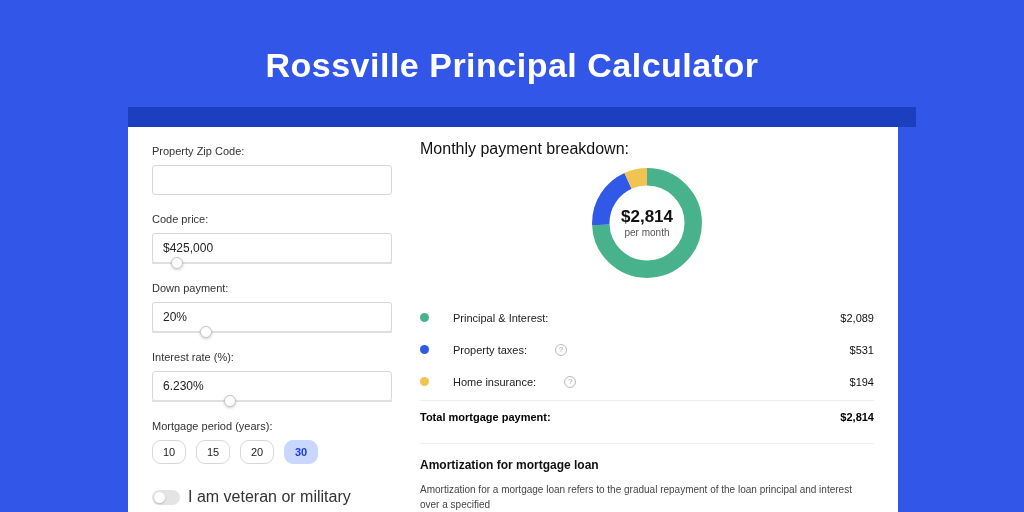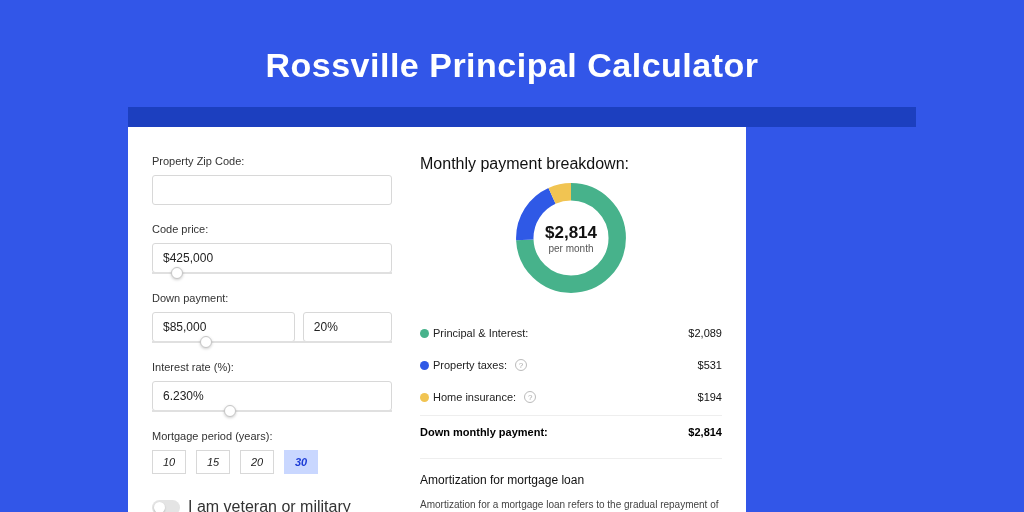--- a/index.html
+++ b/index.html
@@ -2,62 +2,62 @@
 <html><head>
 <meta charset="utf-8">
 <style>
   * { box-sizing: border-box; margin: 0; padding: 0; }
   html, body { width: 1024px; height: 512px; overflow: hidden; font-family: Arial, Helvetica, sans-serif; }
   body { background: #3256e8; }
 
   .hero-title { text-align: center; color: #fff; font-size: 34px; font-weight: 800; margin-top: 46px; letter-spacing: 0.5px; }
 
   .card-shadow { position: absolute; left: 128px; top: 107px; width: 788px; height: 20px; background: #1c3fbf; }
-  .card { position: absolute; left: 128px; top: 127px; width: 618px; height: 385px; background: #fff; padding: 28px 24px 16px 24px; display: flex; gap: 28px; }
+  .card { position: absolute; left: 128px; top: 127px; width: 770px; height: 385px; background: #fff; padding: 28px 24px 16px 24px; display: flex; gap: 28px; align-items: center; }
 
   .left-col { width: 240px; flex-shrink: 0; }
   .right-col { flex: 1; }
 
   .field-label { font-size: 11px; color: #333; margin-bottom: 8px; }
   .text-input { width: 100%; height: 30px; border: 1px solid #d8d8d8; border-radius: 3px; padding: 0 10px; font-size: 12px; color: #222; background:#fff; }
   .field-group { margin-bottom: 18px; position: relative; }
 
   .slider-track { position: relative; height: 2px; background: #e0e0e0; width: 100%; margin-top: -1px; }
   .slider-thumb { position: absolute; top: -5px; width: 12px; height: 12px; border-radius: 50%; background: #fff; border: 1px solid #c6c6c6; box-shadow: 0 1px 3px rgba(0,0,0,0.2); }
 
   .dp-row { display:flex; gap:8px; }
   .dp-row .text-input.amount { flex: 1.8; }
   .dp-row .text-input.pct { flex: 1; }
 
   .period-row { display:flex; gap:10px; }
-  .period-btn { width:34px; height:24px; border:1px solid #d8d8d8; border-radius:0; font-size:11px; display:flex; align-items:center; justify-content:center; color:#222; cursor:pointer;font-style:italic; }
+  .period-btn { width:34px; height:24px; border:1px solid #d8d8d8; border-radius:9px; font-size:11px; display:flex; align-items:center; justify-content:center; color:#222; cursor:pointer; }
   .period-btn.active { background:#c9d7ff; border-color:#c9d7ff; color:#1b3bd6; font-weight:600; }
 
   .toggle-row { display:flex; align-items:center; gap:8px; margin-top:24px; }
   .toggle { width:28px; height:15px; border-radius:8px; background:#e4e4e4; position:relative; }
   .toggle::after { content:""; position:absolute; width:11px; height:11px; border-radius:50%; background:#fff; top:2px; left:2px; box-shadow:0 1px 2px rgba(0,0,0,0.2); }
   .toggle-label { font-size:16px; color:#333; }
 
   .section-title { font-size:16px; font-weight:400; color:#111; margin-bottom:4px; }
 
   .donut-wrap { display:flex; justify-content:center; margin-bottom:18px; }
   .donut { width:122px; height:122px; position:relative; }
   .donut svg { width:122px; height:122px; transform: rotate(-90deg); }
   .donut-center { position:absolute; inset:0; display:flex; flex-direction:column; align-items:center; justify-content:center; }
   .donut-amount { font-size:17px; font-weight:800; color:#111; }
   .donut-sub { font-size:10px; color:#555; }
 
   .legend-row { display:flex; align-items:center; justify-content:space-between; padding:10px 0; font-size:11px; color:#222; }
-  .legend-left { display:flex; align-items:center; gap:4px; }
+  .legend-left { display:flex; align-items:center; gap:24px; }
   .legend-dot { width:9px; height:9px; border-radius:50%; }
   .legend-right { font-size:11px; color:#111;margin-left:32px; }
   .total-row { display:flex; justify-content:space-between; font-size:11px; font-weight:700; padding:10px 0 6px 0; border-top:1px solid #eee; margin-top:2px; }
 
   .hr { height:1px; background:#eee; margin:14px 0 14px 0; }
-  .amort-title { font-size:12px; font-weight:400; color:#111; margin-bottom:10px; }
+  .amort-title { font-size:12px; font-weight:700; color:#111; margin-bottom:10px; }
   .amort-text { font-size:10px; color:#444; line-height:1.5; }
 
   .info-circle { width:12px; height:12px; border-radius:50%; border:1px solid #bbb; display:inline-flex; align-items:center; justify-content:center; font-size:8px; color:#aaa; margin-left:4px; }
 </style>
 </head>
 <body>
 
 <h1 class="hero-title">Rossville Principal Calculator</h1>
 
 <div class="card-shadow"></div>
@@ -75,21 +75,20 @@
       <div class="field-label">Code price:</div>
       <input class="text-input" value="$425,000" style="">
       <div class="slider-track">
         <div class="slider-thumb" style="left:8%"></div>
       </div>
     </div>
 
     <div class="field-group">
       <div class="field-label">Down payment:</div>
       <div class="dp-row">
-        <input class="text-input amount" value="$85,000" style="">
         <input class="text-input pct" value="20%" style="">
       </div>
       <div class="slider-track">
         <div class="slider-thumb" style="left:20%"></div>
       </div>
     </div>
 
     <div class="field-group">
       <div class="field-label">Interest rate (%):</div>
       <input class="text-input" value="6.230%" style="">
@@ -153,21 +152,21 @@
     <div class="legend-row">
       <div class="legend-left">
         <span class="legend-dot" style="background:#f1c452"></span>
         <span>Home insurance:</span>
         <span class="info-circle">?</span>
       </div>
       <div class="legend-right">$194</div>
     </div>
 
     <div class="total-row">
-      <span>Down monthly payment:</span>
+      <span>Total mortgage payment:</span>
       <span>$2,814</span>
     </div>
 
     <div class="hr"></div>
 
     <div class="amort-title">Amortization for mortgage loan</div>
     <div class="amort-text">Amortization for a mortgage loan refers to the gradual repayment of the loan principal and interest over a specified</div>
 
   </div>
 </div>

